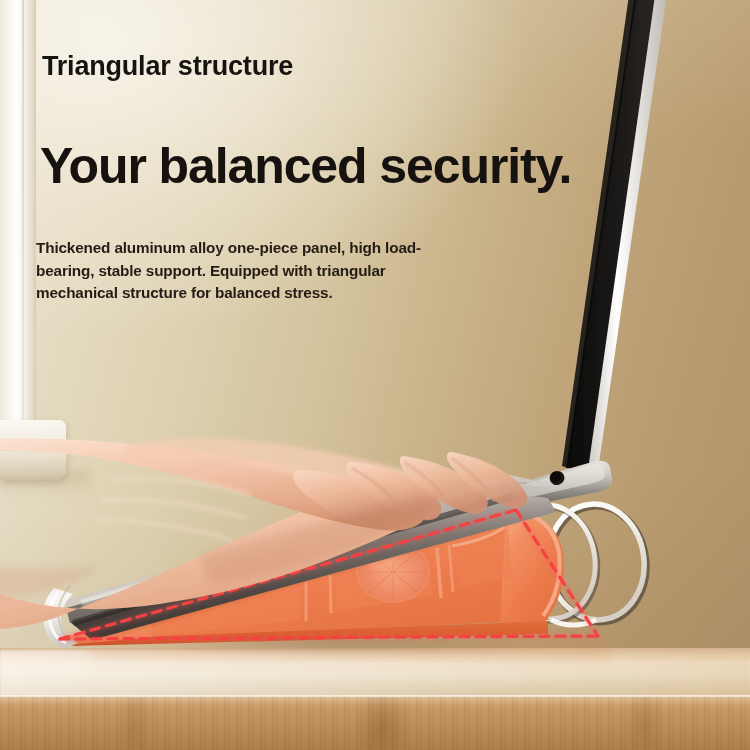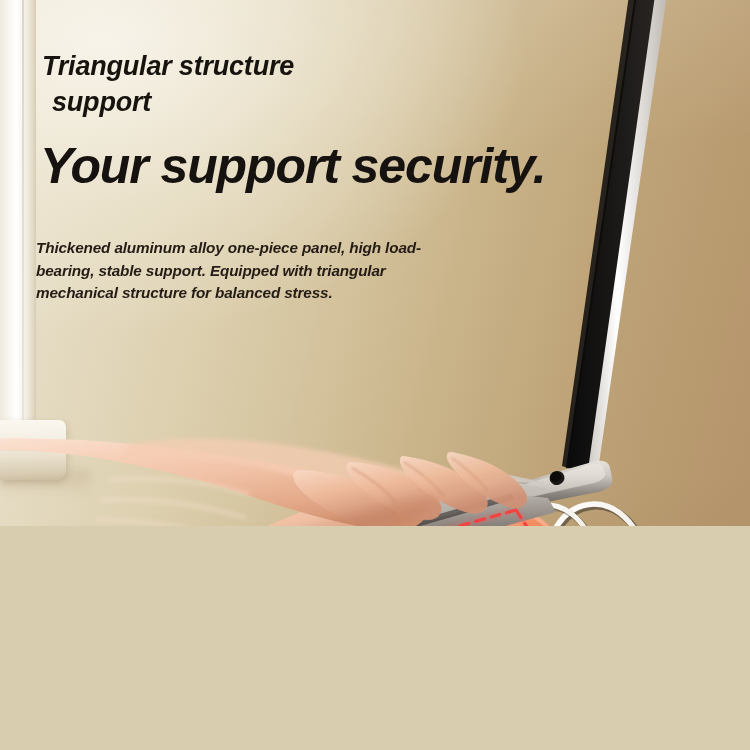--- a/index.html
+++ b/index.html
@@ -4,23 +4,22 @@
 <style>
   * { margin:0; padding:0; box-sizing:border-box; }
   html,body { width:750px; height:750px; }
   body {
     font-family:"Liberation Sans", sans-serif;
     overflow:hidden;
     background:#d9cdb0;
   }
   #stage {
     position:relative;
-    width:750px; height:526px;
+    width:750px; height:750px;
     overflow:hidden;
-    font-style:italic;
   }
 
   
   .wall {
     position:absolute; left:0; top:0; width:750px; height:690px;
     background:
       radial-gradient(ellipse 620px 430px at 14% 6%, rgba(247,243,232,0.96) 0%, rgba(240,233,214,0.55) 38%, rgba(235,226,202,0.0) 68%),
       linear-gradient(104deg,
         #ece5d4 0%,
         #e4dac0 16%,
@@ -392,19 +391,18 @@
       <path d="M-40,560 Q30,574 100,566 Q70,592 10,598 Q-20,600 -40,594 Z" fill="#d79a7a" opacity="0.28" filter="url(#softBlur2)"></path>
 
       <path d="M200,556 Q300,528 400,500 Q430,492 440,498 Q420,520 360,544 Q280,574 210,584 Z" fill="#a8643f" opacity="0.16" filter="url(#softBlur2)"></path>
     </g>
 
   </svg>
 
   <div class="text-block">
     <div class="kicker">
       <span>Triangular structure</span>
-      <span class="l2">support</span>
     </div>
-    <div class="headline">Your support security.</div>
+    <div class="headline">Your balanced security.</div>
     <div class="body-copy">Thickened aluminum alloy one-piece panel, high load-bearing, stable support. Equipped with triangular mechanical structure for balanced stress.</div>
   </div>
 
 </div>
 
 </body></html>

